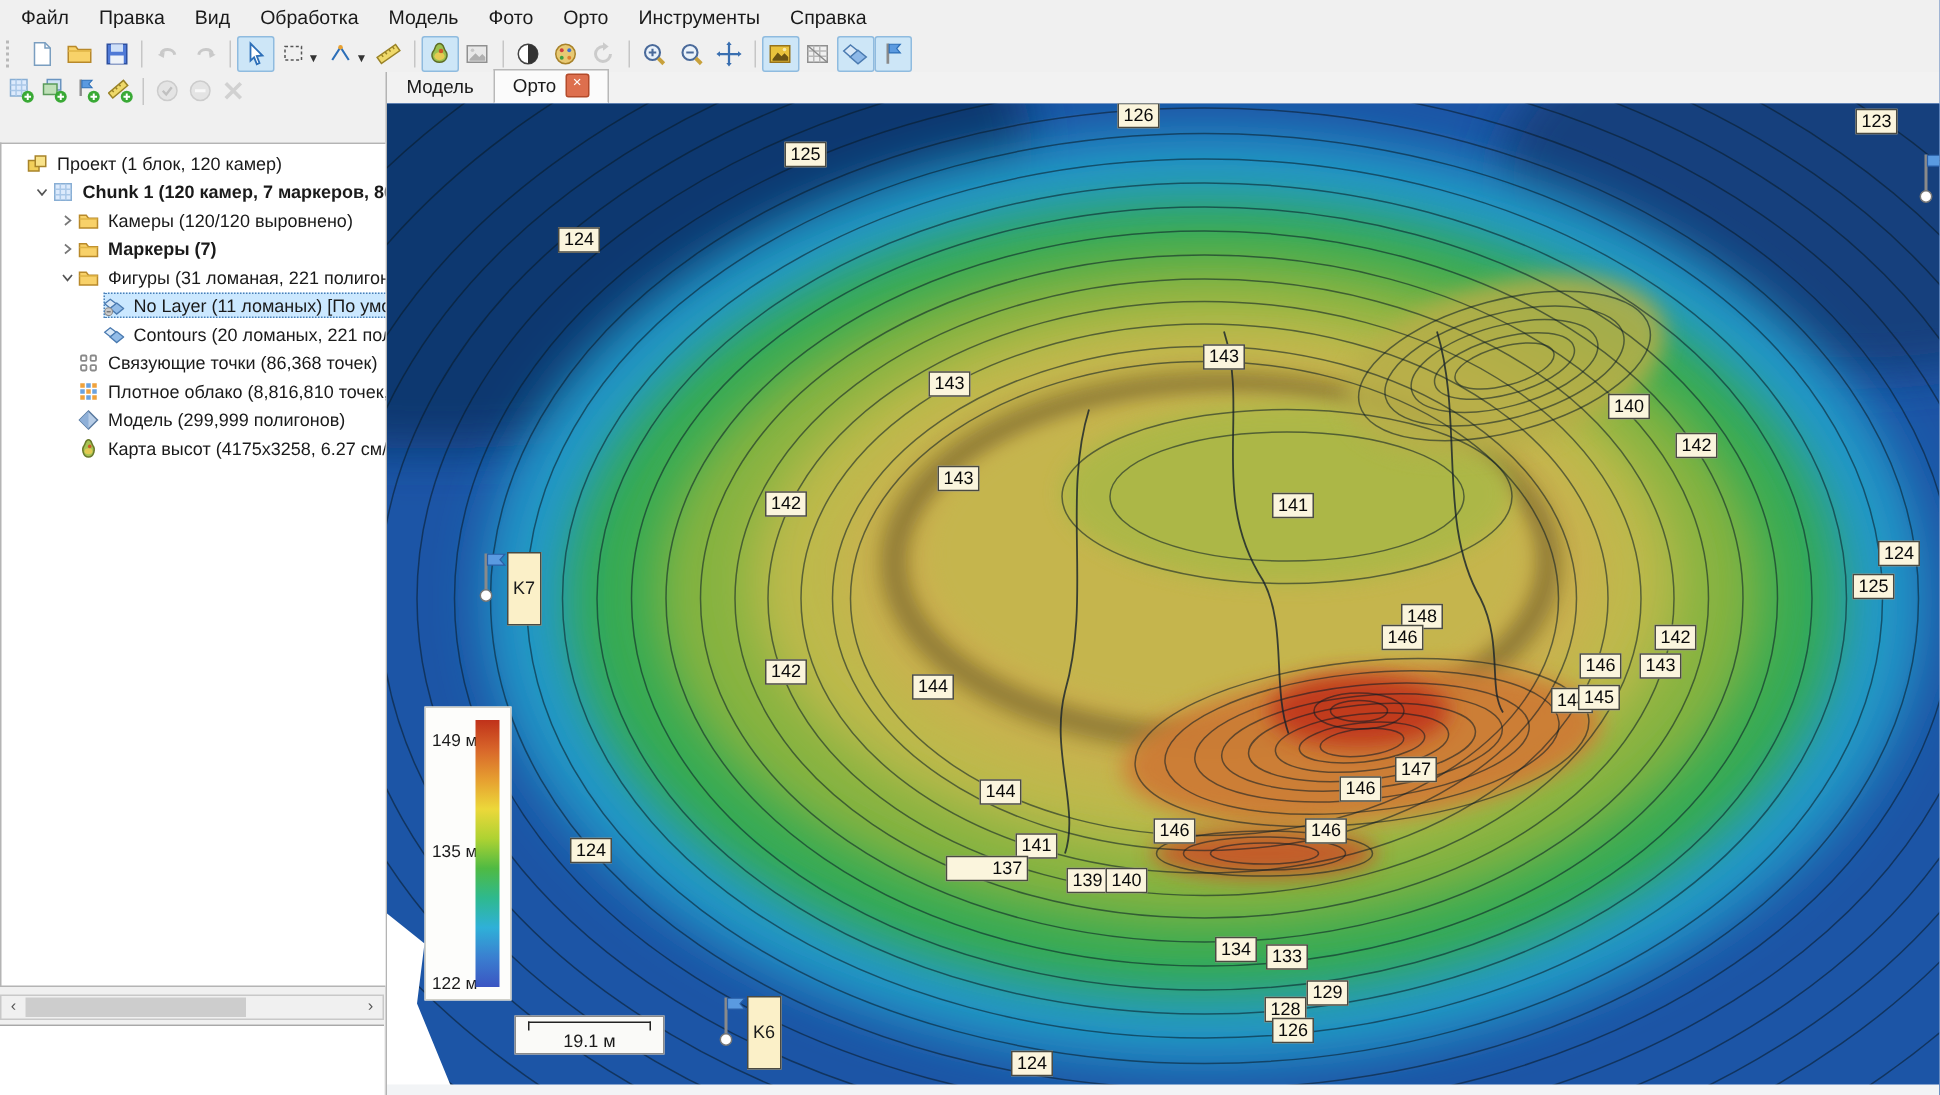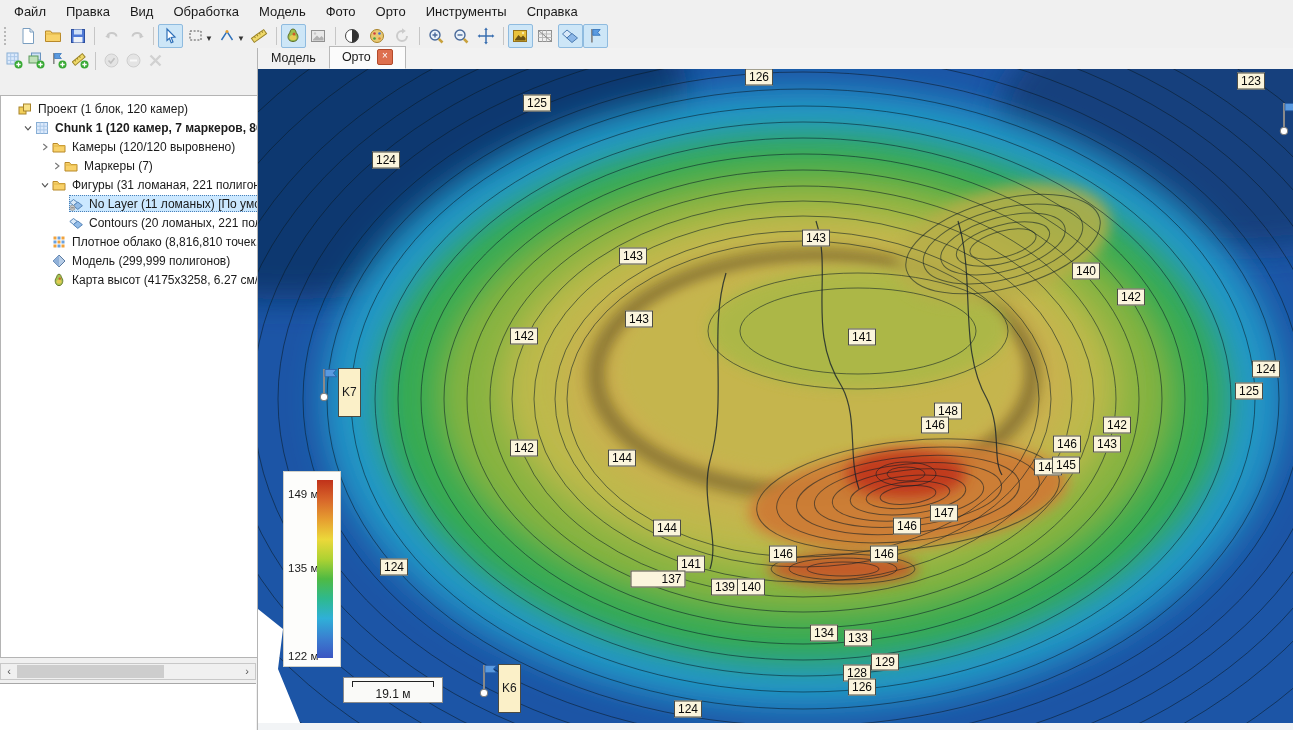--- a/index.html
+++ b/index.html
@@ -329,21 +329,21 @@
         <span class="selwrap">
           <span class="ticon">
             <svg viewBox="0 0 14 14">
               <path d="M1 3.5h4.5l1.5 2H13v6.5H1z" fill="#f8d169" stroke="#b8892a"></path>
               <path d="M1 6h12" stroke="#e0b546"></path>
             </svg>
           </span>
           <span class="tlabel">Камеры (120/120 выровнено)</span>
         </span>
       </div>
-      <div class="trow" style="padding-left: 48px;">
+      <div class="trow" style="padding-left: 36px; font-weight: bold;">
         <span class="exp">
           <svg viewBox="0 0 14 14">
             <path d="M5 3.5 L9.3 7 L5 10.5" fill="none" stroke="#777" stroke-width="1.3"></path>
           </svg>
         </span>
         <span class="selwrap">
           <span class="ticon">
             <svg viewBox="0 0 14 14">
               <path d="M1 3.5h4.5l1.5 2H13v6.5H1z" fill="#f8d169" stroke="#b8892a"></path>
               <path d="M1 6h12" stroke="#e0b546"></path>
@@ -385,20 +385,36 @@
       <div class="trow" style="padding-left: 53px;">
         <span class="exp"></span>
         <span class="selwrap">
           <span class="ticon">
             <svg viewBox="0 0 14 14">
               <path d="M4.5 2.5 L8.5 5.5 L4.5 8.5 L0.8 5.5Z" fill="#d8e8f8" stroke="#4a7ab0" stroke-width=".9"></path>
               <path d="M8.8 5 L13.4 8.7 L8.8 12.4 L4.4 8.7Z" fill="#92bce8" stroke="#4a7ab0" stroke-width=".9"></path>
             </svg>
           </span>
           <span class="tlabel">Contours (20 ломаных, 221 пол</span>
+        </span>
+      </div>
+      <div class="trow" style="padding-left: 36px;">
+        <span class="exp"></span>
+        <span class="selwrap">
+          <span class="ticon">
+            <svg viewBox="0 0 14 14">
+              <g fill="none" stroke="#8a8a8a" stroke-width="1.2">
+                <rect x="2" y="2" width="3.6" height="3.6" rx=".8"></rect>
+                <rect x="8.4" y="2" width="3.6" height="3.6" rx=".8"></rect>
+                <rect x="2" y="8.4" width="3.6" height="3.6" rx=".8"></rect>
+                <rect x="8.4" y="8.4" width="3.6" height="3.6" rx=".8"></rect>
+              </g>
+            </svg>
+          </span>
+          <span class="tlabel">Связующие точки (86,368 точек)</span>
         </span>
       </div>
       <div class="trow" style="padding-left: 36px;">
         <span class="exp"></span>
         <span class="selwrap">
           <span class="ticon">
             <svg viewBox="0 0 14 14">
               <rect x="1.5" y="1.5" width="3" height="3" fill="#f0a23c"></rect>
               <rect x="5.5" y="1.5" width="3" height="3" fill="#6aa2e0"></rect>
               <rect x="9.5" y="1.5" width="3" height="3" fill="#f0a23c"></rect>

